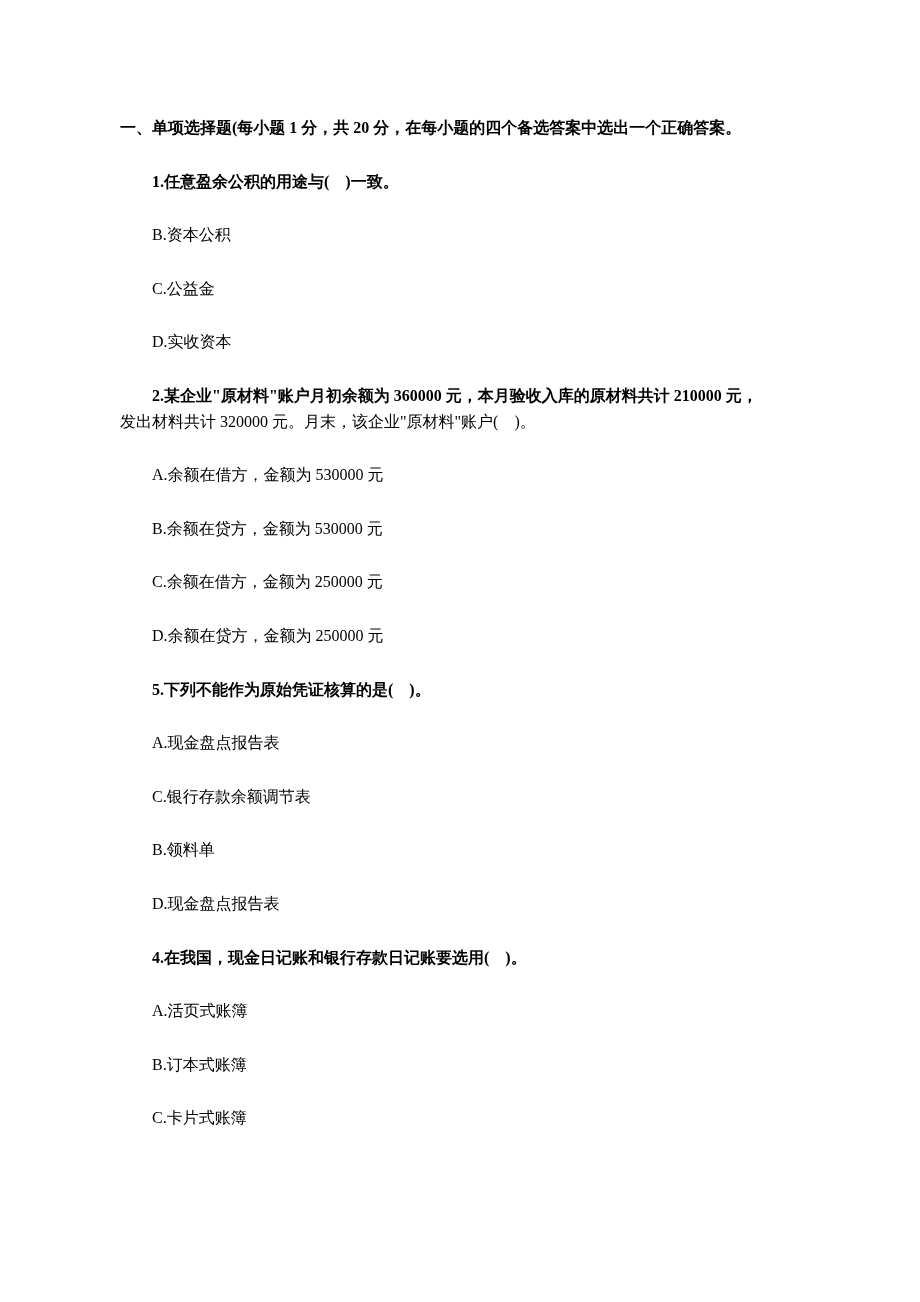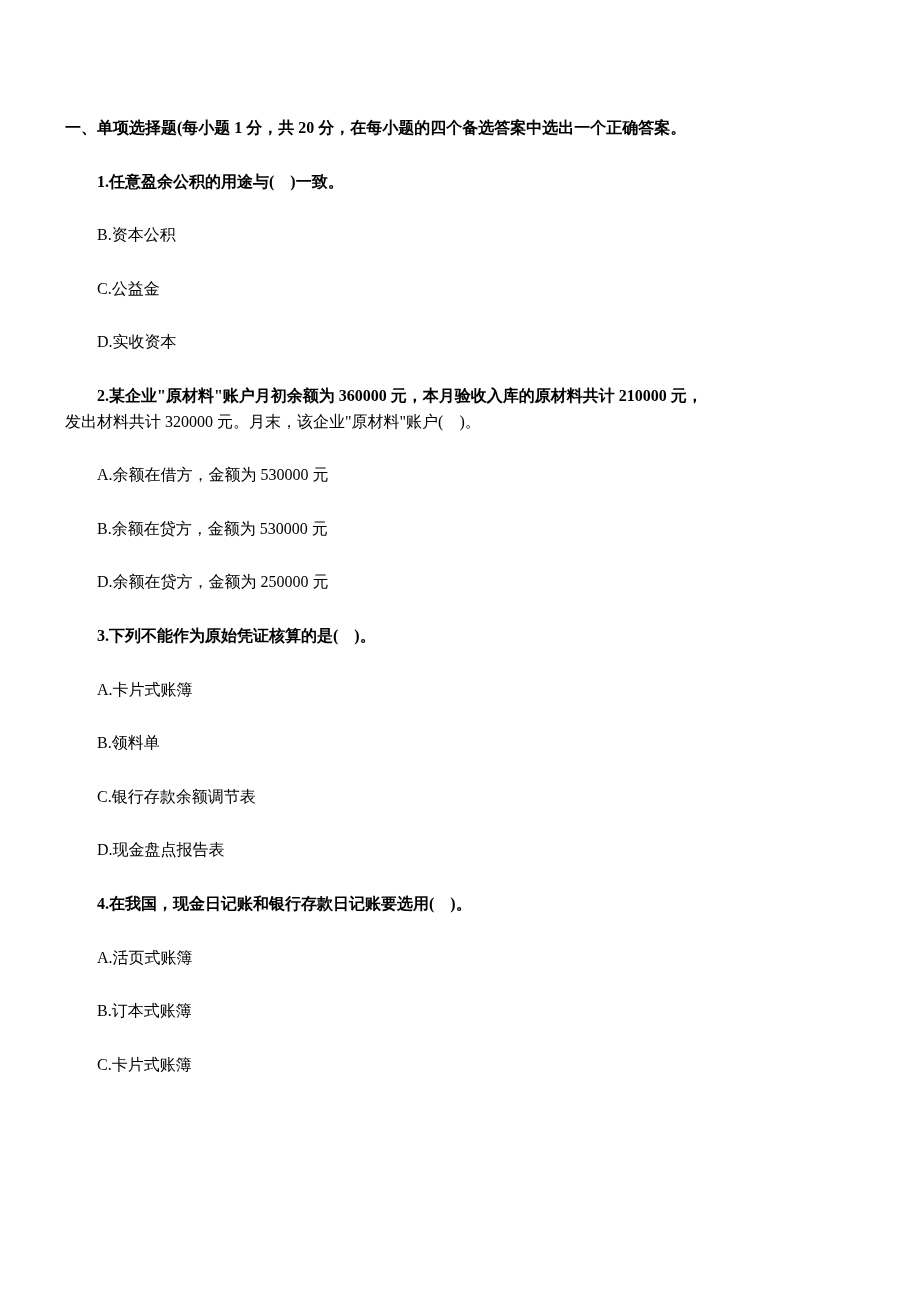--- a/index.html
+++ b/index.html
@@ -6,21 +6,21 @@
       margin: 0;
       padding: 0;
       background: #ffffff;
       font-family: "SimSun", "宋体", serif;
       font-size: 16px;
       color: #000000;
       width: 920px;
       min-height: 1302px;
     }
     .page {
-      padding: 115px 120px 60px 65px;
+      padding: 115px 120px 60px 120px;
       line-height: 1.6;
     }
     .bold {
       font-weight: bold;
     }
     .section-header {
       margin-bottom: 28px;
     }
     .question-stem {
       text-indent: 2em;
@@ -45,25 +45,26 @@
   <div class="option">B.资本公积</div>
   <div class="option">C.公益金</div>
   <div class="option">D.实收资本</div>
 
   <div>
     <div class="question-stem" style="margin-bottom:0;">2.某企业"原材料"账户月初余额为 360000 元，本月验收入库的原材料共计 210000 元，</div>
     <div style="margin-bottom:28px;">发出材料共计 320000 元。月末，该企业"原材料"账户(　)。</div>
   </div>
   <div class="option">A.余额在借方，金额为 530000 元</div>
   <div class="option">B.余额在贷方，金额为 530000 元</div>
+  <div class="option">C.余额在借方，金额为 250000 元</div>
   <div class="option">D.余额在贷方，金额为 250000 元</div>
 
-  <div class="question-stem">3.下列不能作为原始凭证核算的是(　)。</div>
-  <div class="option">A.卡片式账簿</div>
+  <div class="question-stem">5.下列不能作为原始凭证核算的是(　)。</div>
+  <div class="option">A.现金盘点报告表</div>
+  <div class="option">C.银行存款余额调节表</div>
   <div class="option">B.领料单</div>
-  <div class="option">C.银行存款余额调节表</div>
   <div class="option">D.现金盘点报告表</div>
 
   <div class="question-stem">4.在我国，现金日记账和银行存款日记账要选用(　)。</div>
   <div class="option">A.活页式账簿</div>
   <div class="option">B.订本式账簿</div>
   <div class="option">C.卡片式账簿</div>
 </div>
 
 </body></html>

